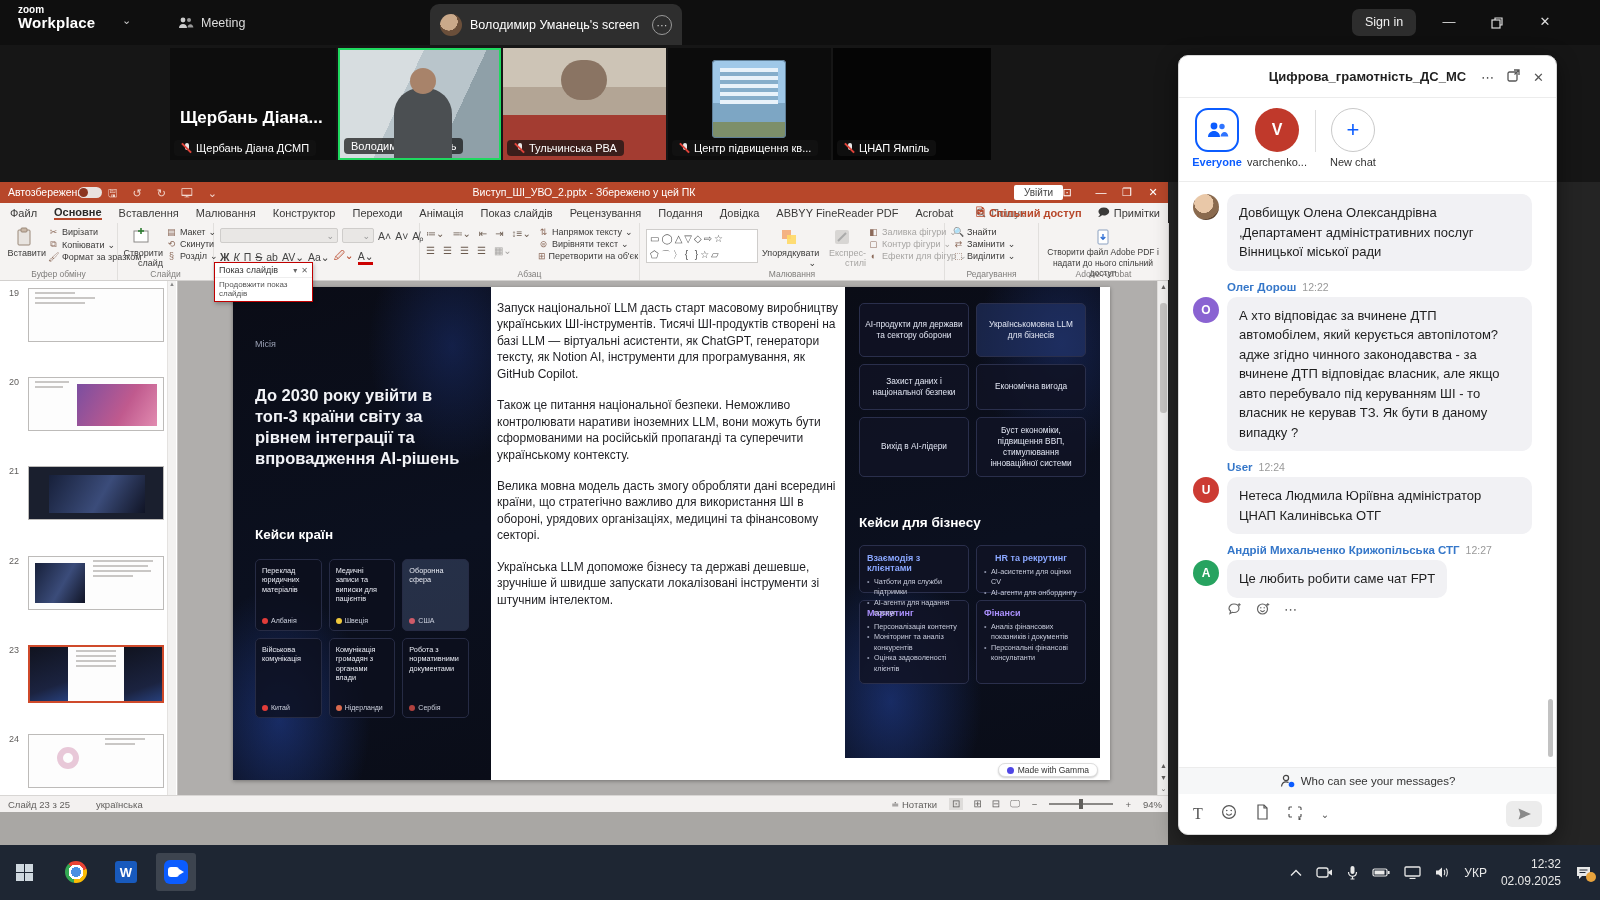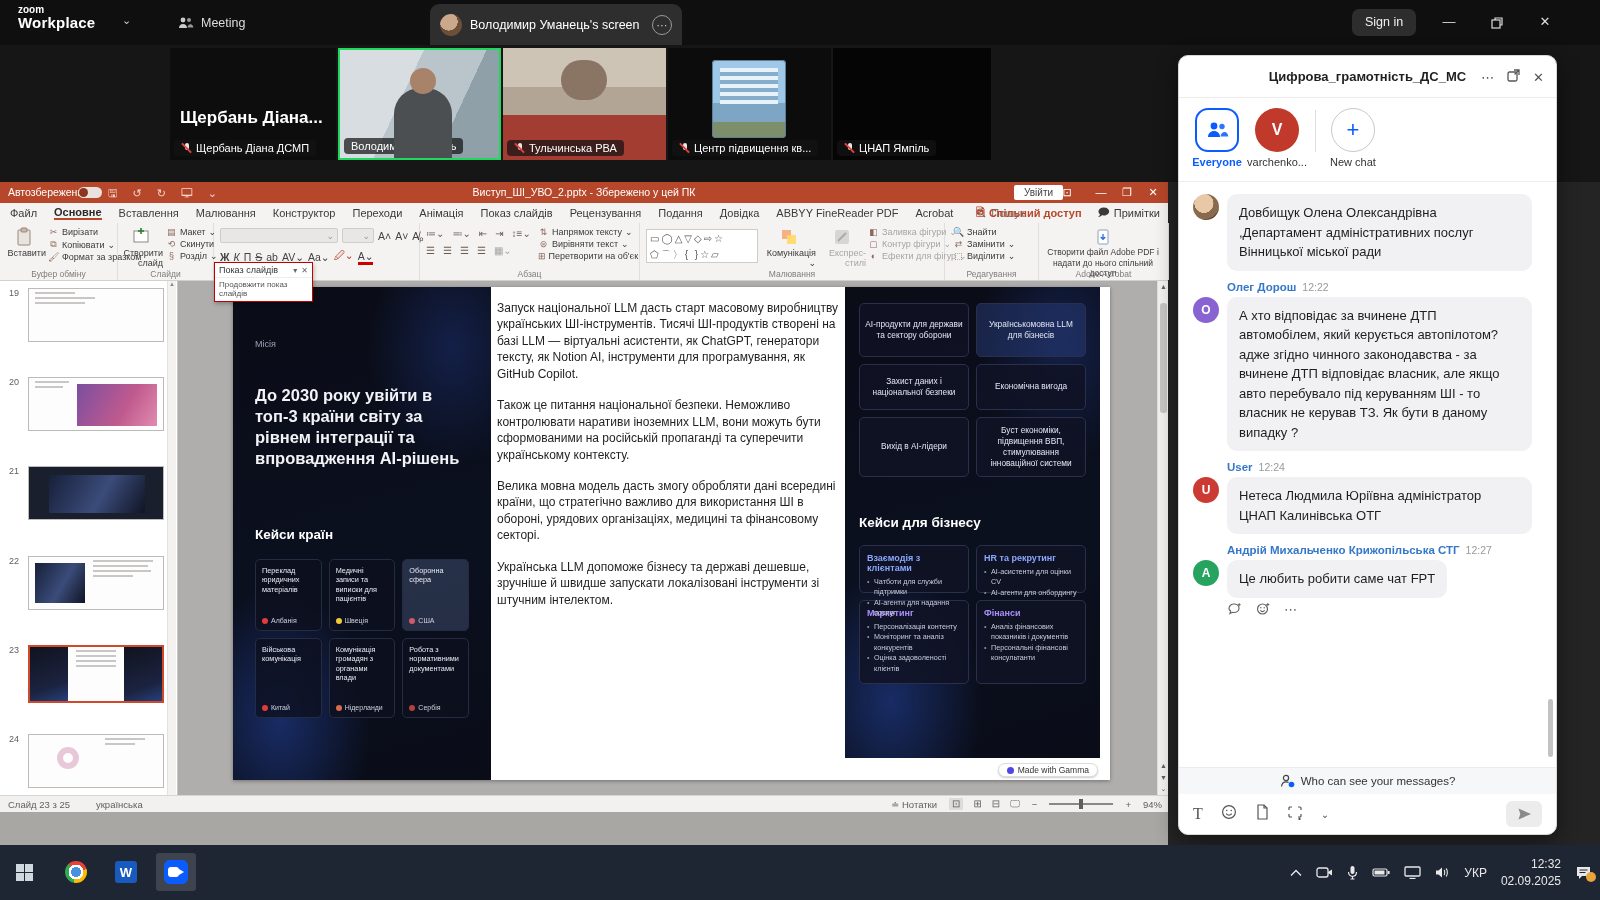--- a/index.html
+++ b/index.html
@@ -413,21 +413,21 @@
       <div class="grp-label">Абзац</div>
     </div>
 
     <div class="grp" style="width:305px">
       <div class="shapesbox" style="position:absolute;left:6px;top:6px">▭◯△▽◇⇨☆<br>⬠⌒〉{ }☆▱</div>
       <div class="rbig" style="left:122px;width:54px">
         <svg class="ric" viewBox="0 0 20 20">
             <rect x="3" y="3" width="9" height="9" fill="#f4b183"></rect>
             <rect x="8" y="8" width="9" height="9" fill="#ffd966" opacity=".9"></rect>
           </svg>
-        <span>Комунікація</span> ⌄
+        <span>Упорядкувати</span> ⌄
       </div>
       <div class="rbig muted" style="left:178px;width:48px">
         <svg class="ric" viewBox="0 0 20 20">
             <rect x="3" y="3" width="14" height="14" rx="2" fill="#d8d6d4"></rect>
             <path d="M6 14l8-8" stroke="#aaa" stroke-width="2"></path>
           </svg>
         <span>Експрес-стилі</span>
       </div>
       <div class="rstack" style="left:228px;top:4px">
         <span class="rbtn muted"><span class="ic">◧</span><span>Заливка фігури</span> ⌄</span>
@@ -607,21 +607,21 @@
         <div class="sechead" style="left:14px;top:228px">Кейси для бізнесу</div>
         <div class="bizgrid">
           <div class="bizcard">
               <h3 style="color: rgb(138, 167, 255);">Взаємодія з клієнтами</h3>
               <ul>
                 <li>Чатботи для служби підтримки</li>
                 <li>AI-агенти для надання послуг</li>
               </ul>
             </div>
           <div class="bizcard">
-              <h3 style="color: rgb(138, 167, 255);">HR та рекрутинг</h3>
+              <h3 style="color: rgb(138, 167, 255); text-align: center;">HR та рекрутинг</h3>
               <ul>
                 <li>AI-асистенти для оцінки CV</li>
                 <li>AI-агенти для онбордингу</li>
               </ul>
             </div>
           <div class="bizcard">
               <h3 style="color: rgb(169, 143, 251);">Маркетинг</h3>
               <ul>
                 <li>Персоналізація контенту</li>
                 <li>Моніторинг та аналіз конкурентів</li>

